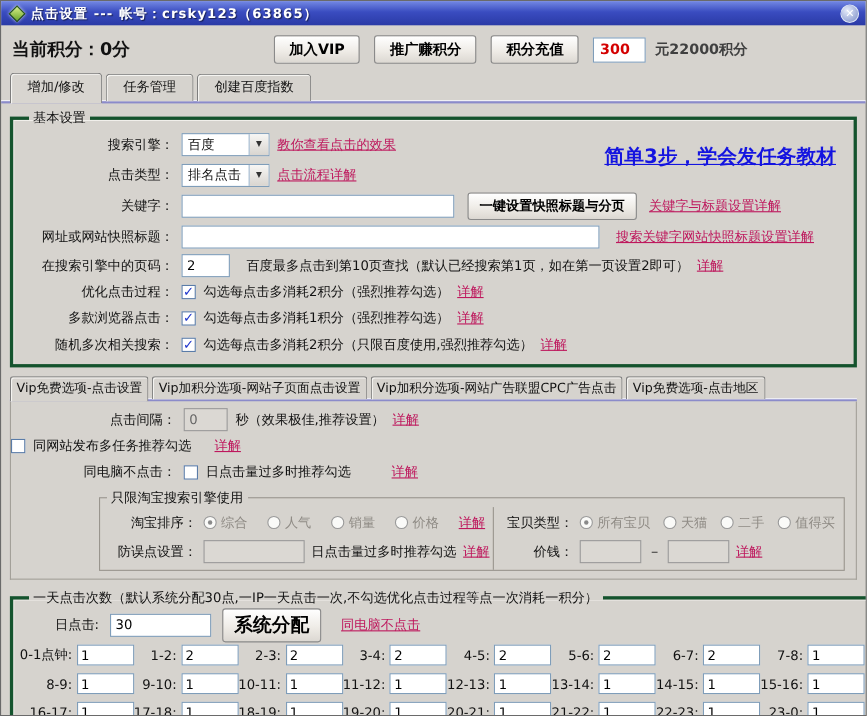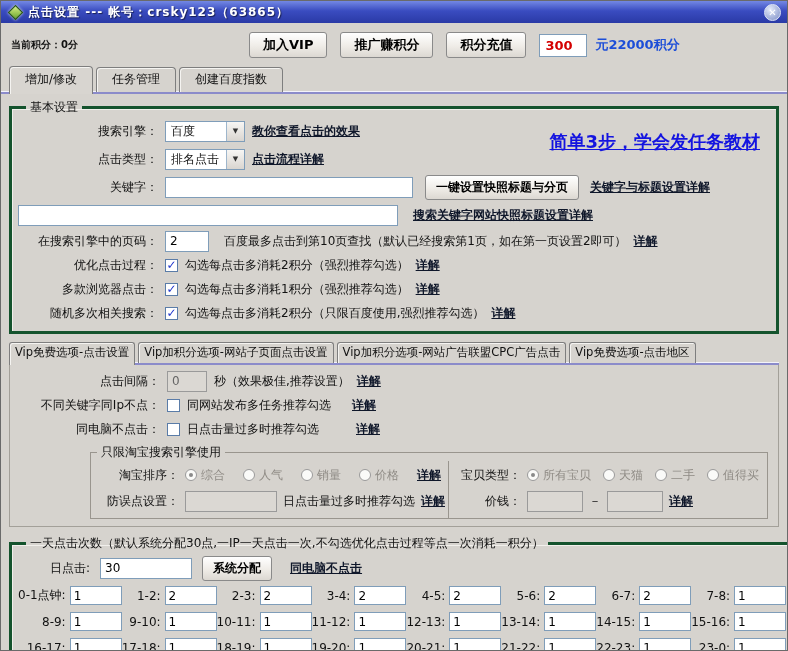--- a/index.html
+++ b/index.html
@@ -8,39 +8,39 @@
   .window { width:788px; height:651px; background:#d6d3ce; position:relative; overflow:hidden; border:1px solid #6a6a6a; }
 
   
   .titlebar { height:22px; background:linear-gradient(#7388e4 0%,#3a4cc0 45%,#2a3aa6 100%); display:flex; align-items:center; padding:0 6px; gap:7px; }
   .title-icon { width:11px; height:11px; background:linear-gradient(135deg,#d8ef86,#6aa52c); transform:rotate(45deg); border:1px solid #2f5c10; box-shadow:0 0 3px rgba(255,255,255,.8); margin-left:3px; }
   .title-text { color:#fff; font-weight:bold; font-size:12px; text-shadow:1px 1px 1px rgba(0,0,0,.55); flex:1; letter-spacing:1px; }
   .close-btn { width:17px; height:17px; border-radius:50%; background:radial-gradient(circle at 35% 30%,#e6ecfa,#9fadd8 65%,#8290c2); color:#fff; display:flex; align-items:center; justify-content:center; font-size:10px; font-weight:bold; border:1px solid #dfe6f6; cursor:pointer; }
 
   
   .topbar { display:flex; align-items:center; padding:9px 10px 5px 10px; }
-  .points { font-weight:bold; font-size:10px; width:238px; }
+  .points { font-weight:bold; font-size:16px; width:238px; }
   .btn { background:linear-gradient(#ffffff,#efece7 55%,#dcd8d2); border:1px solid #8a8a8a; border-radius:3px; padding:3px 13px; font-weight:bold; font-size:13px; font-family:inherit; cursor:pointer; margin-right:13px; white-space:nowrap; }
   .amount-input { width:48px; height:23px; border:1px solid #7f9db9; color:#d40000; font-weight:bold; padding:2px 5px; font-size:13px; font-family:inherit; margin-right:8px; }
-  .amount-note { color:#1d4ed8; font-weight:bold; font-size:13px; }
+  .amount-note { color:#404040; font-weight:bold; font-size:13px; }
 
   
   .maintabs { display:flex; margin:3px 0 0 8px; position:relative; z-index:2;align-items:center; }
   .mtab { border:1px solid #7e7e7e; border-bottom:none; border-radius:4px 4px 0 0; padding:3px 15px 4px; margin-right:3px; background:#d6d3ce; box-shadow:inset 1px 1px 0 #f5f4f1; cursor:pointer; white-space:nowrap; }
   .mtab.active { padding-top:4px; margin-bottom:-2px; padding-bottom:6px; background:#d8d5d0; }
   .tabrule { height:2px; background:#8b8bca; box-shadow:0 -1px 0 #f3f3fa; position:relative; z-index:1; }
 
   
   fieldset.grp { border:3px solid #14532d; box-shadow:inset 1px 1px 0 #f1efeb; margin:5px 8px 0 8px; padding:1px 6px 6px 6px; position:relative; }
   fieldset.grp legend { padding:0 4px; margin-left:8px; font-size:12px; }
 
   .frow { display:flex; align-items:center; min-height:28px; gap:7px; }
   .frow.slim { min-height:24px; }
   .flabel { width:140px; text-align:right; flex:0 0 auto; white-space:nowrap; }
-  .link { color:#0f172a; text-decoration:underline; font-weight:bold; cursor:pointer; white-space:nowrap;text-align:right; }
+  .link { color:#be185d; text-decoration:underline; font-weight:normal; cursor:pointer; white-space:nowrap;text-align:right; }
   .biglink { position:absolute; right:16px; top:14px; font-size:18px; font-weight:bold; color:#1414e0; text-decoration:underline; cursor:pointer; }
 
   .combo { display:inline-flex; border:1px solid #7f9db9; background:#fff; height:21px; align-items:center; cursor:pointer; }
   .combo-txt { padding:0 5px; width:60px; overflow:hidden; white-space:nowrap; }
   .combo-arrow { width:18px; height:19px; background:linear-gradient(#f7f6f4,#d9d5d0); border-left:1px solid #9eb6cc; display:flex; align-items:center; justify-content:center; font-size:7px; color:#333; }
 
   .ti { height:21px; border:1px solid #7f9db9; background:#fff; padding:1px 4px; font-size:12px; font-family:inherit; }
   .ti.dis { background:#dbd8d3; color:#666; border-color:#9a9a9a; }
 
   .checkbox { width:13px; height:13px; background:#fff; border:1px solid #5a7ca8; display:inline-flex; align-items:center; justify-content:center; color:#1f35cc; font-size:12px; font-weight:bold; line-height:1; flex:0 0 auto; cursor:pointer; }
@@ -122,20 +122,21 @@
     </div>
 
     <div class="frow">
       <span class="flabel">关键字：</span>
       <input class="ti" style="width: 248px;" value="">
       <button class="btn" style="font-size:12px;margin:0 4px 0 5px;padding:3px 10px;">一键设置快照标题与分页</button>
       <a class="link">关键字与标题设置详解</a>
     </div>
 
     <div class="frow">
+      <span class="flabel">网址或网站快照标题：</span>
       <input class="ti" style="width: 380px;" value="">
       <a class="link" style="margin-left:8px;">搜索关键字网站快照标题设置详解</a>
     </div>
 
     <div class="frow slim">
       <span class="flabel">在搜索引擎中的页码：</span>
       <input class="ti" style="width: 44px;" value="2">
       <span style="margin-left:8px;">百度最多点击到第10页查找（默认已经搜索第1页，如在第一页设置2即可）</span>
       <a class="link">详解</a>
     </div>
@@ -172,21 +173,20 @@
 
   <div class="vpanel">
     <div class="frow slim">
       <span class="flabel">点击间隔：</span>
       <input class="ti dis" style="width: 40px;" value="0">
       <span>秒（效果极佳,推荐设置）</span>
       <a class="link">详解</a>
     </div>
 
     <div class="frow slim">
-      <span class="flabel">不同关键字同Ip不点：</span>
       <span class="checkbox"></span>
       <span>同网站发布多任务推荐勾选</span>
       <a class="link" style="margin-left:14px;">详解</a>
     </div>
 
     <div class="frow slim">
       <span class="flabel">同电脑不点击：</span>
       <span class="checkbox"></span>
       <span>日点击量过多时推荐勾选</span>
       <a class="link" style="margin-left:30px;">详解</a>
@@ -252,21 +252,21 @@
       </div>
     </fieldset>
   </div>
 
   <fieldset class="grp" style="margin-top:8px;">
     <legend>一天点击次数（默认系统分配30点,一IP一天点击一次,不勾选优化点击过程等点一次消耗一积分）</legend>
 
     <div class="dayrow">
       <span>日点击:</span>
       <input class="ti" style="width: 92px;" value="30">
-      <button class="btn" style="font-size:12px;margin:0;padding:3px 10px;text-align:center;">系统分配</button>
+      <button class="btn" style="font-size:17px;margin:0;padding:3px 10px;text-align:center;">系统分配</button>
       <a class="link" style="margin-left:8px;">同电脑不点击</a>
     </div>
 
     <div class="hgrid">
       <span class="hcell">
           <span class="hlabel">0-1点钟:</span>
           <input class="hin" value="1" style="">
         </span>
       <span class="hcell">
           <span class="hlabel">1-2:</span>

